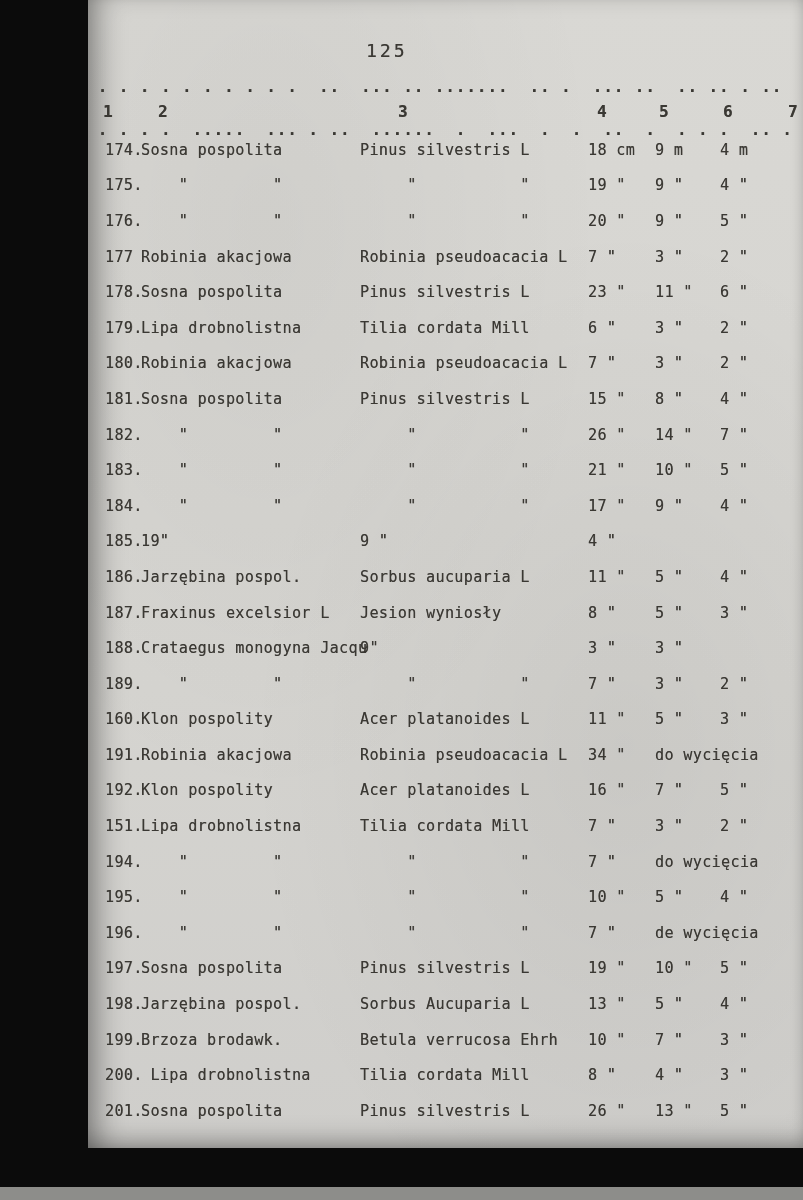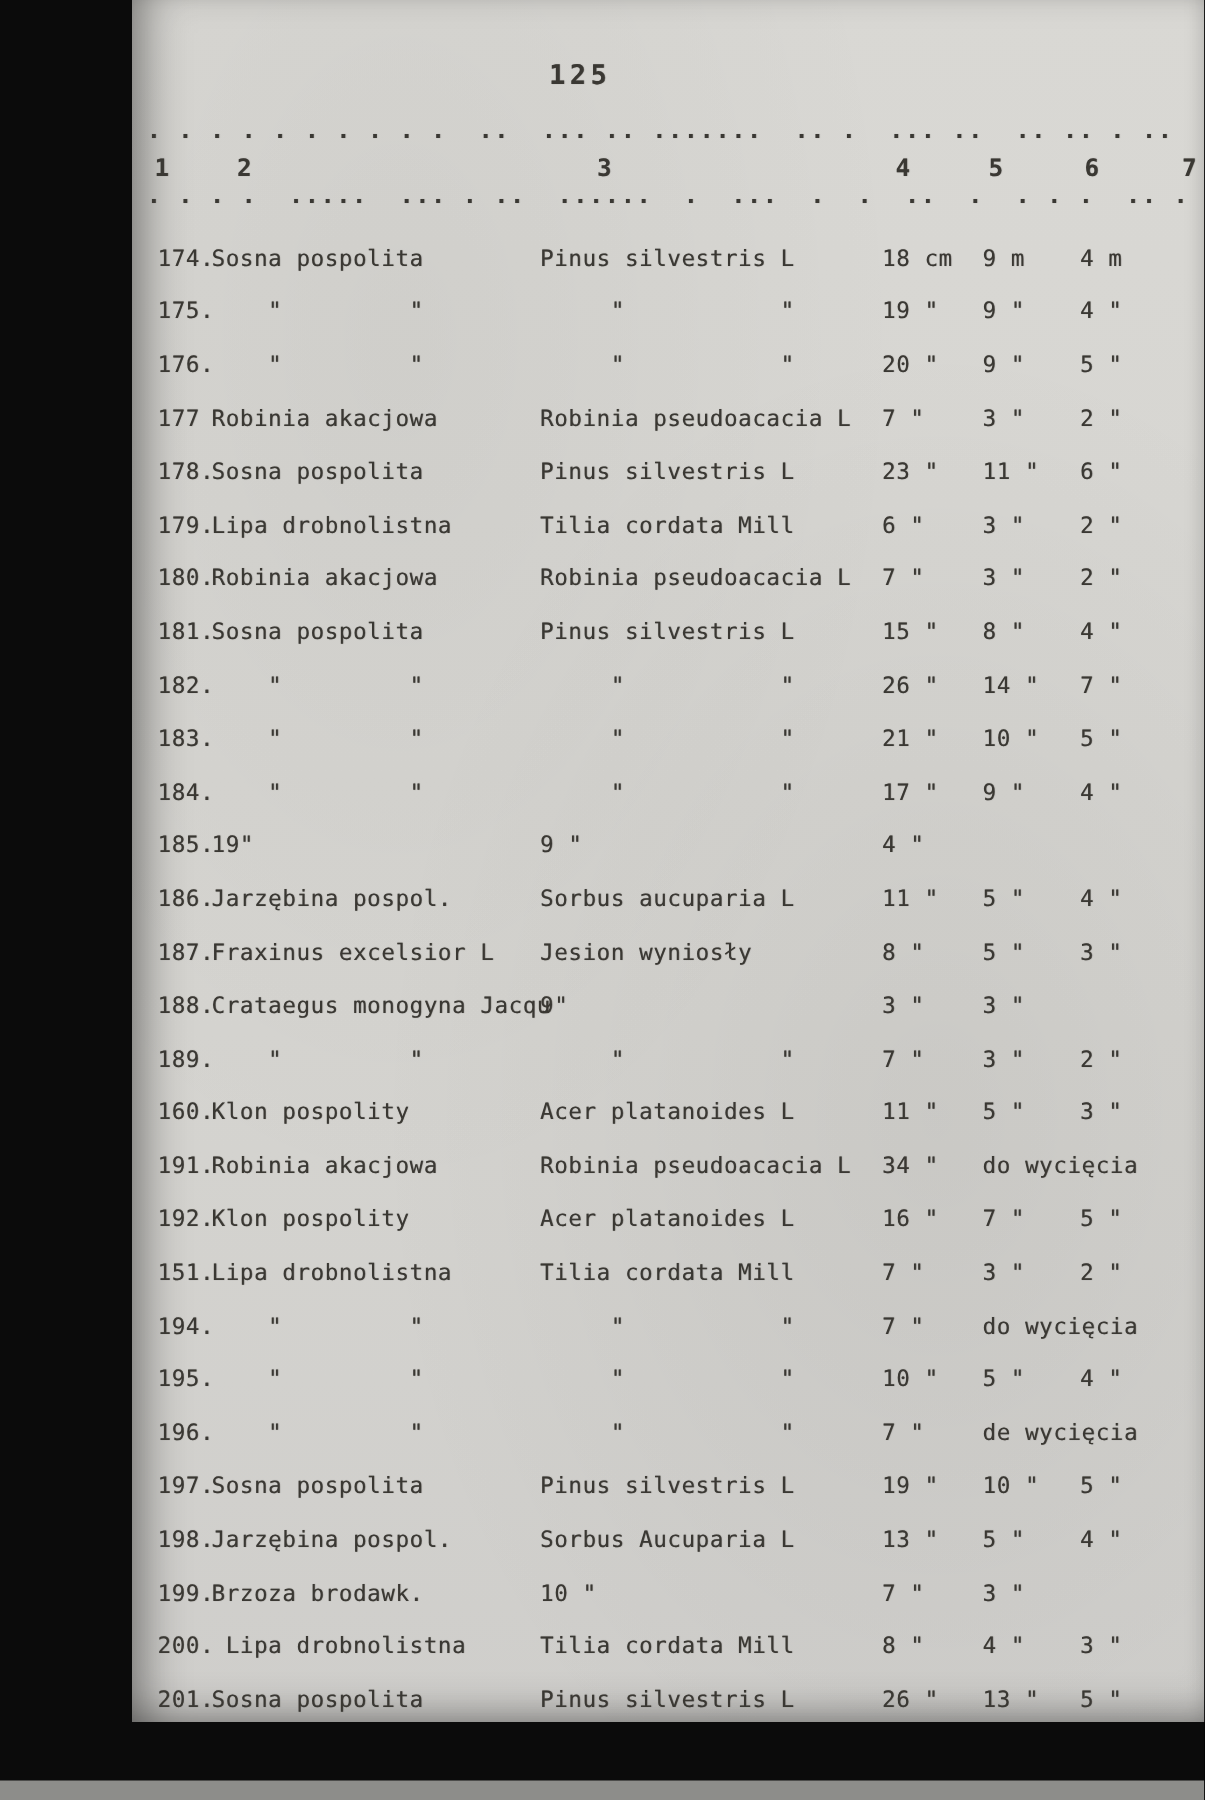--- a/index.html
+++ b/index.html
@@ -20,37 +20,37 @@
       linear-gradient(180deg, #d9d8d4 0%, #d5d4d0 60%, #cfcecb 100%);
     box-shadow:
       inset 22px 0 30px -14px rgba(0,0,0,0.40),
       inset -6px 0 14px -8px rgba(0,0,0,0.18),
       inset 0 -20px 26px -14px rgba(0,0,0,0.30);
     color: #3a3833;
   }
   .ink { text-shadow: 0.3px 0.3px 0.5px rgba(45,42,38,0.55); }
   .page-number {
     position: absolute; top: 40px; left: 278px;
-    font-size: 18px; letter-spacing: 3px; font-weight: bold;
+    font-size: 18px; letter-spacing: 3px; font-weight: normal;
   }
   .dots {
     position: absolute; left: 10px; width: 700px; height: 18px;
     overflow: hidden; white-space: pre;
     font-size: 15px; letter-spacing: 1.5px; font-weight: bold;
   }
   .dots-top { top: 78px; }
   .col-header { position: absolute; top: 100px; left: 0; width: 100%; height: 44px; }
   .colnum {
     position: absolute; top: 2px;
     font-size: 16px; font-weight: bold;
   }
   .c1 { left: 15px; } .c2 { left: 70px; } .c3 { left: 310px; }
   .c4 { left: 509px; } .c5 { left: 571px; } .c6 { left: 635px; } .c7 { left: 700px; }
   .dots-hdr { top: 21px; }
-  .rows { position: absolute; top: 154px; left: 17px; width: 698px; }
+  .rows { position: absolute; top: 132px; left: 17px; width: 698px; }
   .row {
     display: grid;
     grid-template-columns: 36px 219px 228px 67px 65px 1fr;
     height: 35.6px;
     align-items: center;
   }
   .cell {
     white-space: pre;
     font-size: 15px;
     letter-spacing: 0.4px;
@@ -303,20 +303,21 @@
           <span class="cell">Jarzębina pospol.</span>
           <span class="cell">Sorbus Aucuparia L</span>
           <span class="cell">13 "</span>
           <span class="cell">5 "</span>
           <span class="cell">4 "</span>
         </div>
 
         <div class="row">
           <span class="cell">199.</span>
           <span class="cell">Brzoza brodawk.</span>
+          <span class="cell">Betula verrucosa Ehrh</span>
           <span class="cell">10 "</span>
           <span class="cell">7 "</span>
           <span class="cell">3 "</span>
         </div>
 
         <div class="row">
           <span class="cell">200.</span>
           <span class="cell"> Lipa drobnolistna</span>
           <span class="cell">Tilia cordata Mill</span>
           <span class="cell">8 "</span>

